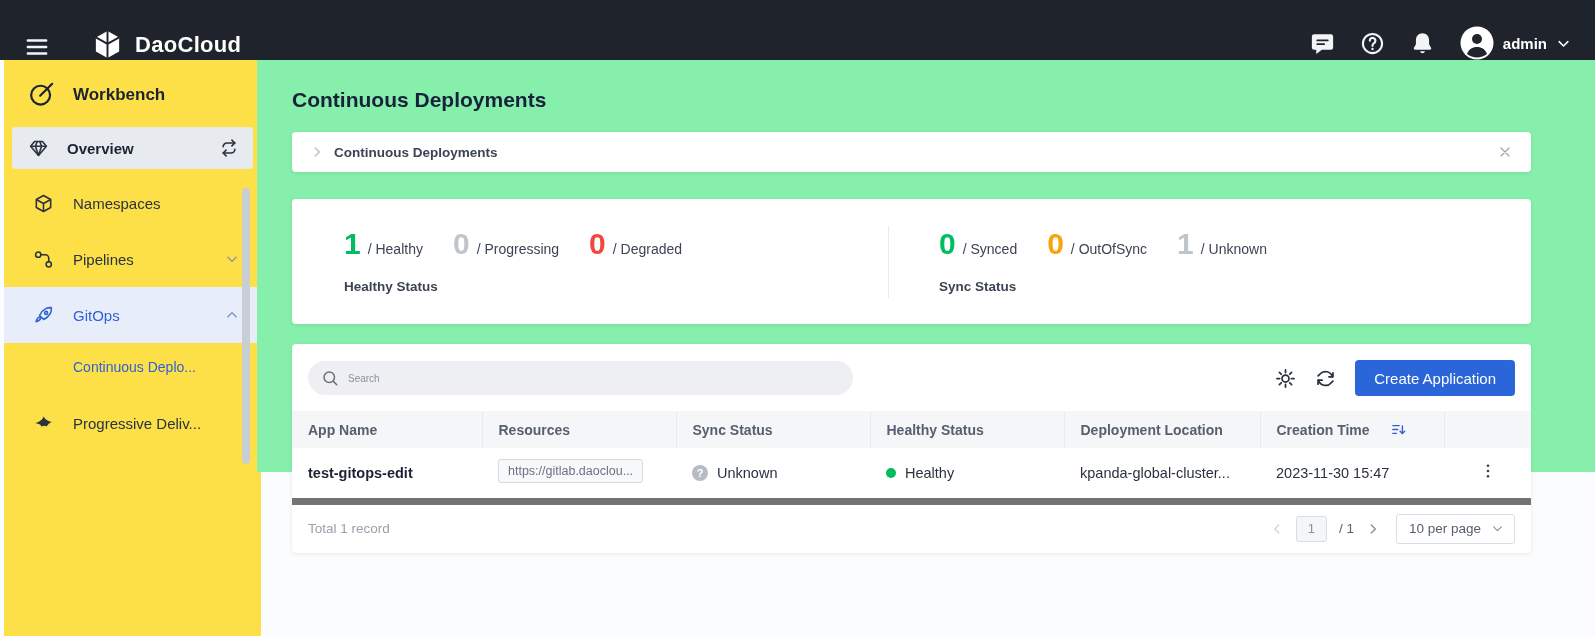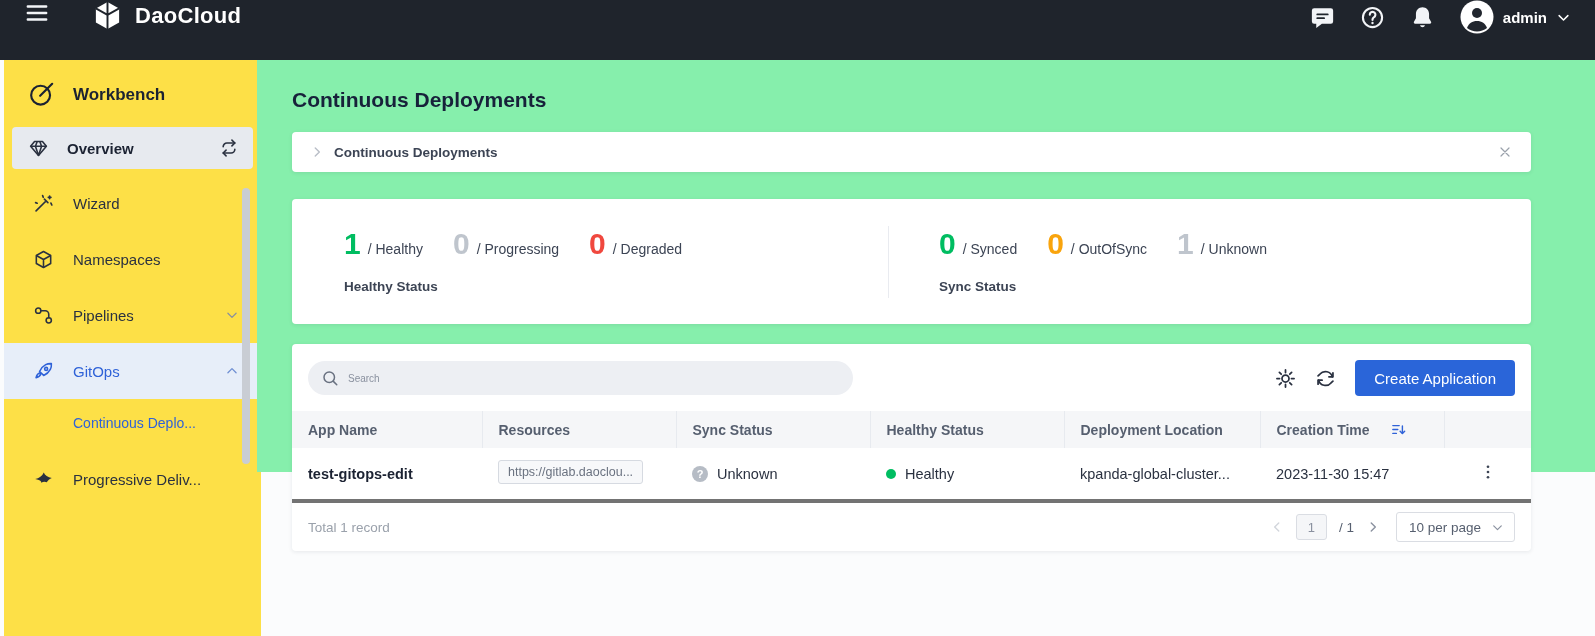--- a/index.html
+++ b/index.html
@@ -9,21 +9,21 @@
     background: #fbfcfd;
     color: #2a3140;
     overflow: hidden;
     position: relative;
   }
   svg { display: block; }
 
   
   .topbar {
     position: absolute; top: 0; left: 0; width: 1595px; height: 60px;
-    background: #1f242c; display: flex; align-items: flex-start; padding: 0 24px;
+    background: #1f242c; display: flex; align-items: flex-end; padding: 0 24px;
   }
   .icon-btn { background: none; border: none; color: #f2f4f7; display: inline-flex; align-items: center; justify-content: center; cursor: pointer; }
   .menu-btn svg { width: 26px; height: 26px; }
   .brand { display: flex; align-items: center; gap: 12px; margin-left: 42px; cursor: pointer; }
   .brand-icon svg { width: 31px; height: 31px; }
   .brand-text { color: #fff; font-size: 22px; font-weight: 700; letter-spacing: .3px; }
   .topbar-right { margin-left: auto; display: flex; align-items: center; gap: 25px; }
   .topbar-right .icon-btn svg { width: 25px; height: 25px; }
   .user-menu { display: flex; align-items: center; gap: 9px; cursor: pointer; }
   .avatar svg { width: 34px; height: 34px; }
@@ -94,21 +94,21 @@
   .create-btn { height: 36px; padding: 0 19px; border: none; border-radius: 4px; background: #2a65d9; color: #fff; font-size: 15px; font-family: inherit; cursor: pointer; }
 
   table { width: 100%; border-collapse: collapse; }
   thead th {
     background: #f5f6f8; height: 37px; text-align: left; font-size: 14px; font-weight: 700;
     color: #565f6f; padding: 0 0 0 16px; border-right: 1px solid #e7eaef;
   }
   thead th:last-child { border-right: none; }
   th.col-app { width: 190px; } th.col-res { width: 194px; } th.col-sync { width: 194px; }
   th.col-health { width: 194px; } th.col-loc { width: 196px; } th.col-time { width: 184px; }
-  tbody td { height: 53px; padding-left: 16px; font-size: 14.5px; color: #2a3140; border-bottom: 4px solid #737373; }
+  tbody td { height: 53px; padding-left: 16px; font-size: 14.5px; color: #2a3140; border-bottom: 7px solid #737373; }
   td.app-name { font-weight: 700; color: #1b2232; }
   .chip {
     display: inline-block; max-width: 158px; padding: 4px 9px; border: 1px solid #d6dae1;
     background: #f7f8fa; border-radius: 3px; font-size: 12.5px; color: #6a7280;
     white-space: nowrap; overflow: hidden; text-overflow: ellipsis; cursor: pointer;
   }
   .status { display: inline-flex; align-items: center; gap: 9px; }
   .q-icon { width: 16px; height: 16px; border-radius: 50%; background: #b6bcc5; color: #fff; font-size: 11px; font-weight: 700; display: inline-flex; align-items: center; justify-content: center; flex: none; }
   .q-icon::after { content: "?"; }
   .dot { width: 10px; height: 10px; border-radius: 50%; background: #00bd61; display: inline-block; flex: none; }
@@ -211,30 +211,20 @@
       <svg viewBox="0 0 24 24" fill="none" stroke="currentColor" stroke-width="1.9" stroke-linecap="round" stroke-linejoin="round">
           <path d="M15.5 2.5L19 6l-3.5 3.5"></path>
           <path d="M19 6H9.5A4.5 4.5 0 005 10.5"></path>
           <path d="M8.5 21.5L5 18l3.5-3.5"></path>
           <path d="M5 18h9.5a4.5 4.5 0 004.5-4.5"></path>
         </svg>
     </span>
   </div>
 
   <nav class="menu">
-    <div class="menu-item">
-      <span class="mi">
-        <svg viewBox="0 0 24 24" fill="none" stroke="currentColor" stroke-width="1.9" stroke-linecap="round">
-            <path d="M3.5 20.5L14 10"></path>
-            <path d="M13 7l4 4"></path>
-            <path d="M19 3.5v3M17.5 5h3M11 3l.7 1.8M3 11l1.8.7M20.5 11.5l1 2.2"></path>
-          </svg>
-      </span>
-      <span>Wizard</span>
-    </div>
 
 
     <div class="menu-item">
       <span class="mi">
         <svg viewBox="0 0 24 24" fill="none" stroke="currentColor" stroke-width="1.8" stroke-linejoin="round">
             <path d="M12 2.8l8.2 4.6v9.2L12 21.2l-8.2-4.6V7.4z"></path>
             <path d="M12 12l8.2-4.6M12 12L3.8 7.4M12 12v9.2"></path>
           </svg>
       </span>
       <span>Namespaces</span>

